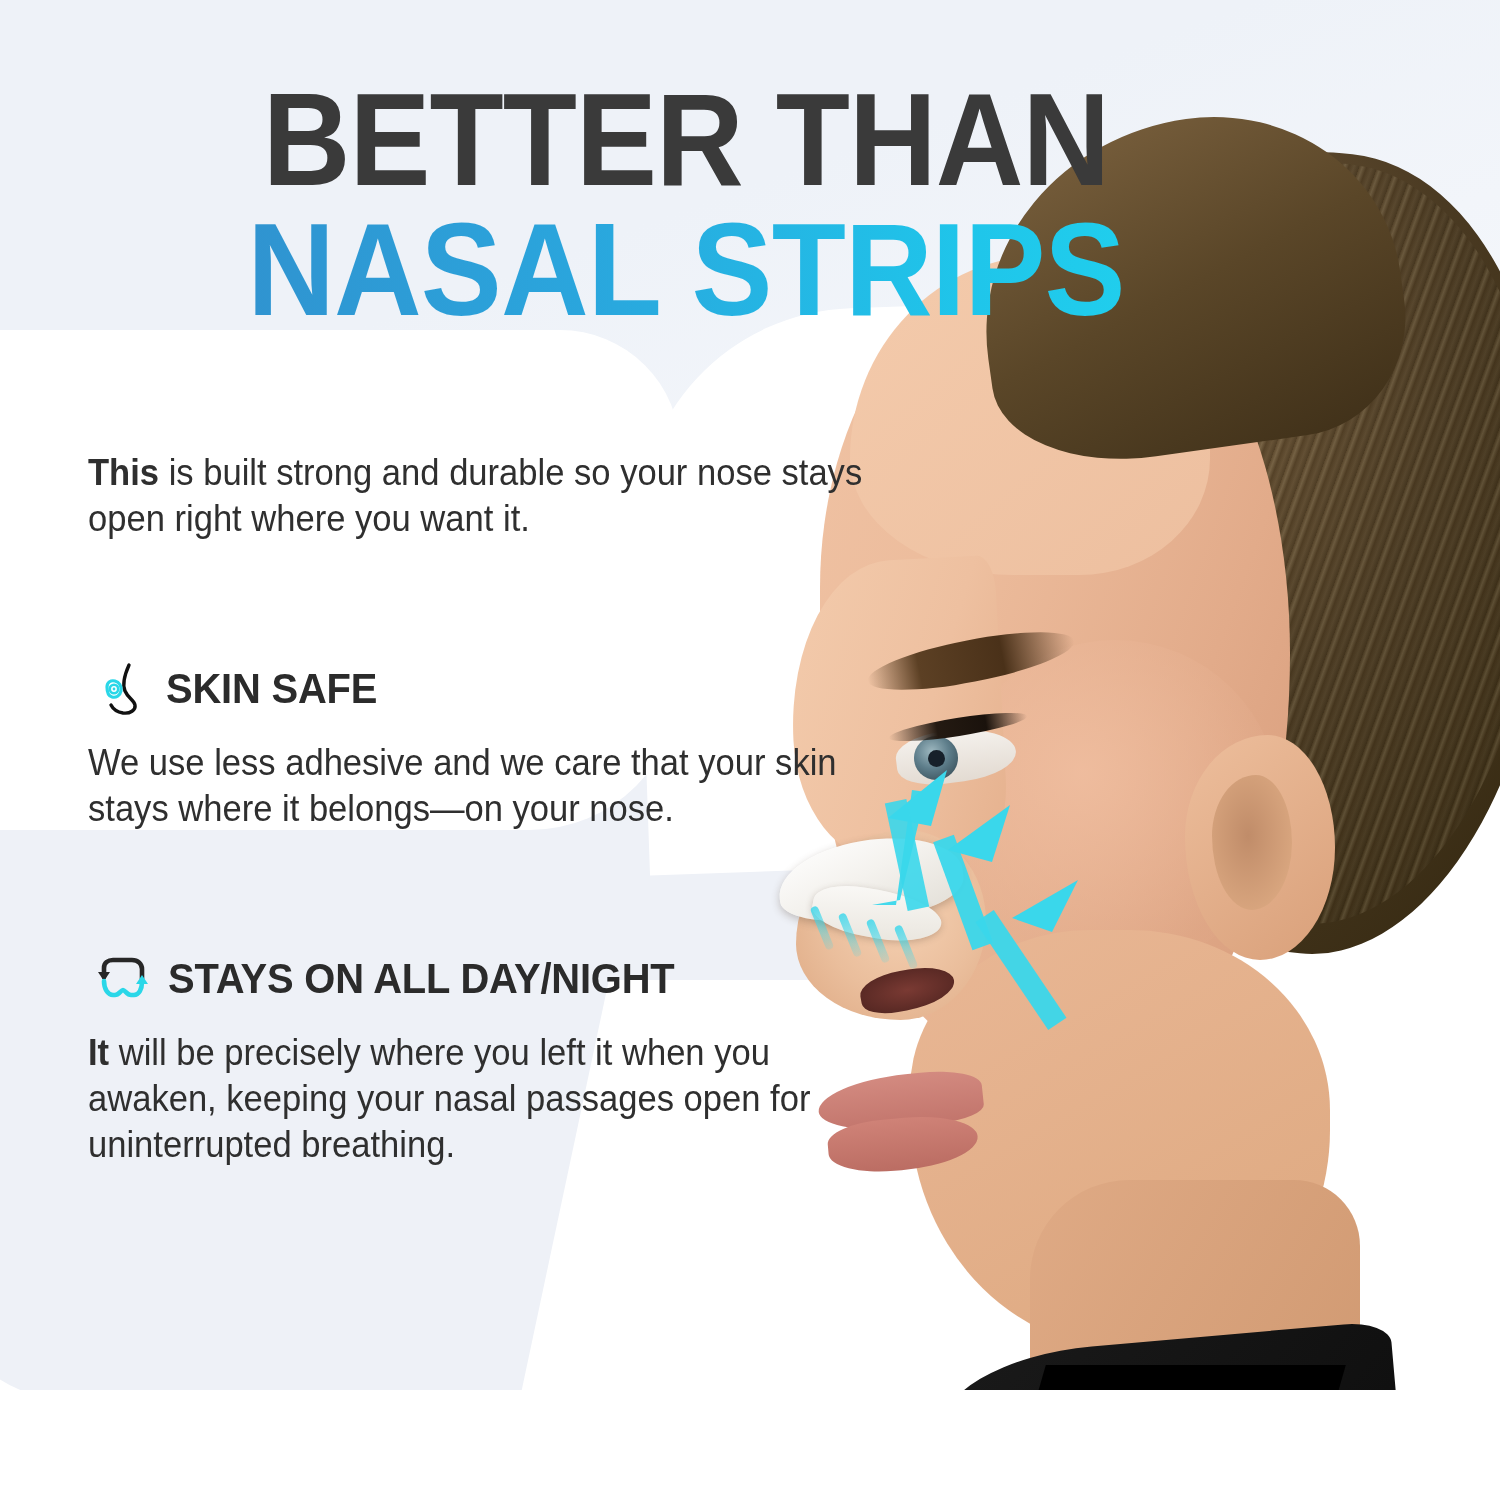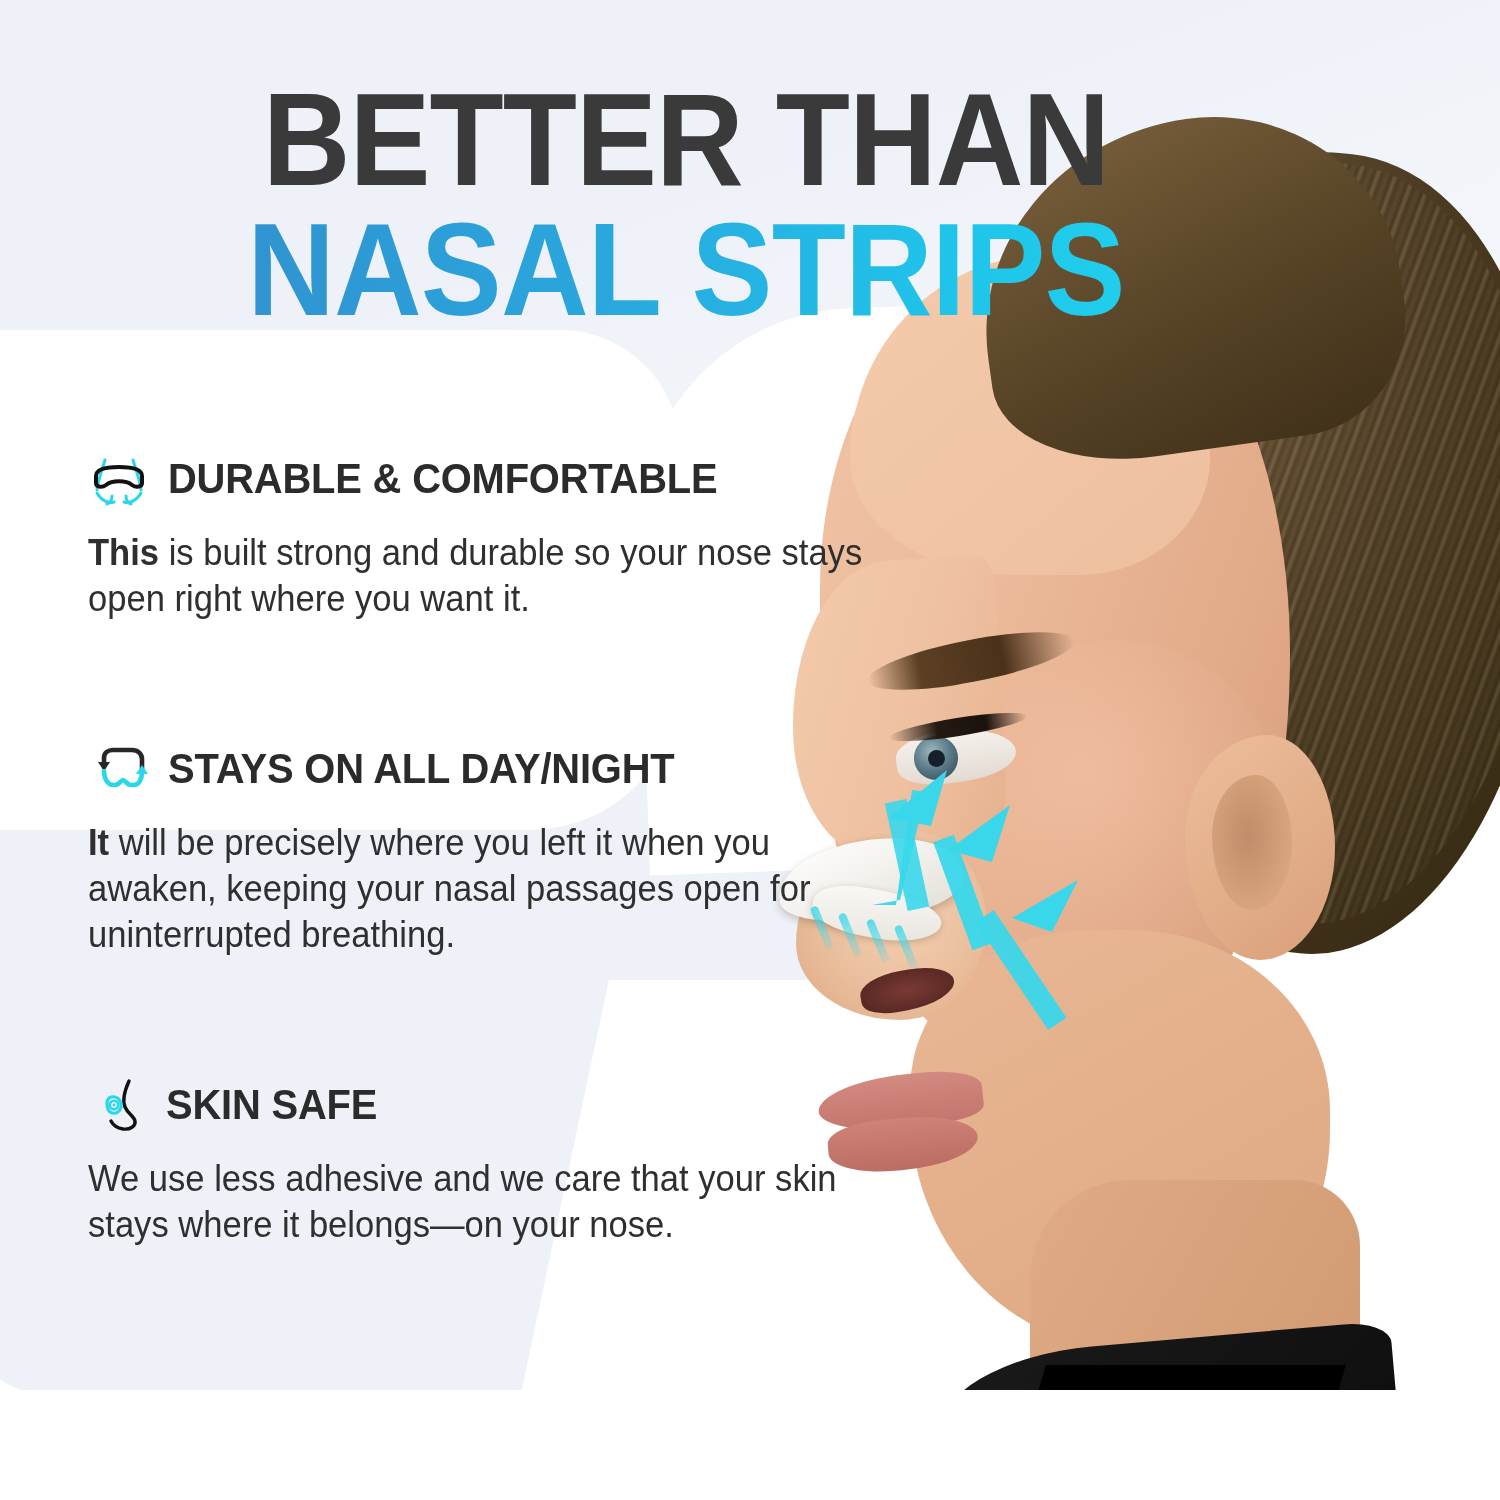--- a/index.html
+++ b/index.html
@@ -403,55 +403,43 @@
   <div class="bg-white-bottom"></div>
 
   <div class="headline">
     <div class="hl-line1">BETTER THAN</div>
     <div class="hl-line2">NASAL STRIPS</div>
   </div>
 
   <div class="features">
 
     <div class="feature f1">
+      <div class="f-body"><span class="lead">This</span><span> is built strong and durable so your nose stays open right where you want it.</span></div>
+    </div>
+
+    <div class="feature f2">
       <div class="f-head">
-        <svg class="f-icon ic1" viewBox="0 0 62 58">
-          <path d="M17,10 C14,20 10,30 9,40" stroke="#2ad7e8" stroke-width="3" fill="none" stroke-linecap="round"></path>
-          <path d="M45,10 C48,20 52,30 53,40" stroke="#2ad7e8" stroke-width="3" fill="none" stroke-linecap="round"></path>
-          <path d="M9,43 C13,50 20,54 26,52" stroke="#2ad7e8" stroke-width="3" fill="none" stroke-linecap="round"></path>
-          <path d="M53,43 C49,50 42,54 36,52" stroke="#2ad7e8" stroke-width="3" fill="none" stroke-linecap="round"></path>
-          <path d="M24,46 C24,50 22,53 19,54" stroke="#2ad7e8" stroke-width="3" fill="none" stroke-linecap="round"></path>
-          <path d="M38,46 C38,50 40,53 43,54" stroke="#2ad7e8" stroke-width="3" fill="none" stroke-linecap="round"></path>
-          <path d="M8,26 C8,20 16,17 31,17 C46,17 54,20 54,26 L54,33 C54,37 48,38 44,35 C38,30 24,30 18,35 C14,38 8,37 8,33 Z" fill="none" stroke="#111111" stroke-width="4" stroke-linejoin="round"></path>
+        <svg class="f-icon ic2" viewBox="0 0 50 58">
+          <path d="M31,5 C27,14 24,24 27,31 C30,38 36,40 37,45 C38,50 32,54 25,53 C19,52 15,49 13,45" fill="none" stroke="#111111" stroke-width="3.4" stroke-linecap="round"></path>
+          <path d="M9,27 C9,22 13,20 17,21 C21,22 24,26 23,31 C22,36 18,38 14,37 C10,36 9,32 9,27 Z" fill="none" stroke="#2ad7e8" stroke-width="3.2" stroke-linejoin="round"></path>
+          <circle cx="16" cy="29" r="4.2" fill="none" stroke="#2ad7e8" stroke-width="2.6"></circle>
+          <circle cx="16" cy="29" r="1.4" fill="#2ad7e8"></circle>
         </svg>
-        <div class="f-title">DURABLE &amp; COMFORTABLE</div>
+        <div class="f-title">SKIN SAFE</div>
       </div>
-      <div class="f-body"><span class="lead">This</span><span> is built strong and durable so your nose stays open right where you want it.</span></div>
+      <div class="f-body"><span class="lead"></span><span>We use less adhesive and we care that your skin stays where it belongs—on your nose.</span></div>
     </div>
 
     <div class="feature f3">
       <div class="f-head">
         <svg class="f-icon ic3" viewBox="0 0 58 52">
           <path d="M12,24 L12,15 C12,10 16,7 21,7 L40,7 C46,7 50,11 50,16 L50,26" fill="none" stroke="#272727" stroke-width="4.6" stroke-linecap="round" stroke-linejoin="round"></path>
           <path d="M6,19 L12,28 L18,19 Z" fill="#272727"></path>
           <path d="M12,28 C12,36 16,42 21,42 L23,42 C27,42 29,37 31,37 C33,37 35,42 39,42 L42,42 C47,42 50,36 50,29" fill="none" stroke="#2ad7e8" stroke-width="4.6" stroke-linecap="round" stroke-linejoin="round"></path>
           <path d="M44,31 L50,22 L56,31 Z" fill="#2ad7e8"></path>
         </svg>
         <div class="f-title">STAYS ON ALL DAY/NIGHT</div>
       </div>
       <div class="f-body"><span class="lead">It</span><span> will be precisely where you left it when you awaken, keeping your nasal passages open for uninterrupted breathing.</span></div>
     </div>
 
-    <div class="feature f2">
-      <div class="f-head">
-        <svg class="f-icon ic2" viewBox="0 0 50 58">
-          <path d="M31,5 C27,14 24,24 27,31 C30,38 36,40 37,45 C38,50 32,54 25,53 C19,52 15,49 13,45" fill="none" stroke="#111111" stroke-width="3.4" stroke-linecap="round"></path>
-          <path d="M9,27 C9,22 13,20 17,21 C21,22 24,26 23,31 C22,36 18,38 14,37 C10,36 9,32 9,27 Z" fill="none" stroke="#2ad7e8" stroke-width="3.2" stroke-linejoin="round"></path>
-          <circle cx="16" cy="29" r="4.2" fill="none" stroke="#2ad7e8" stroke-width="2.6"></circle>
-          <circle cx="16" cy="29" r="1.4" fill="#2ad7e8"></circle>
-        </svg>
-        <div class="f-title">SKIN SAFE</div>
-      </div>
-      <div class="f-body"><span class="lead"></span><span>We use less adhesive and we care that your skin stays where it belongs—on your nose.</span></div>
-    </div>
-
   </div>
 </div>
 
 </body></html>

